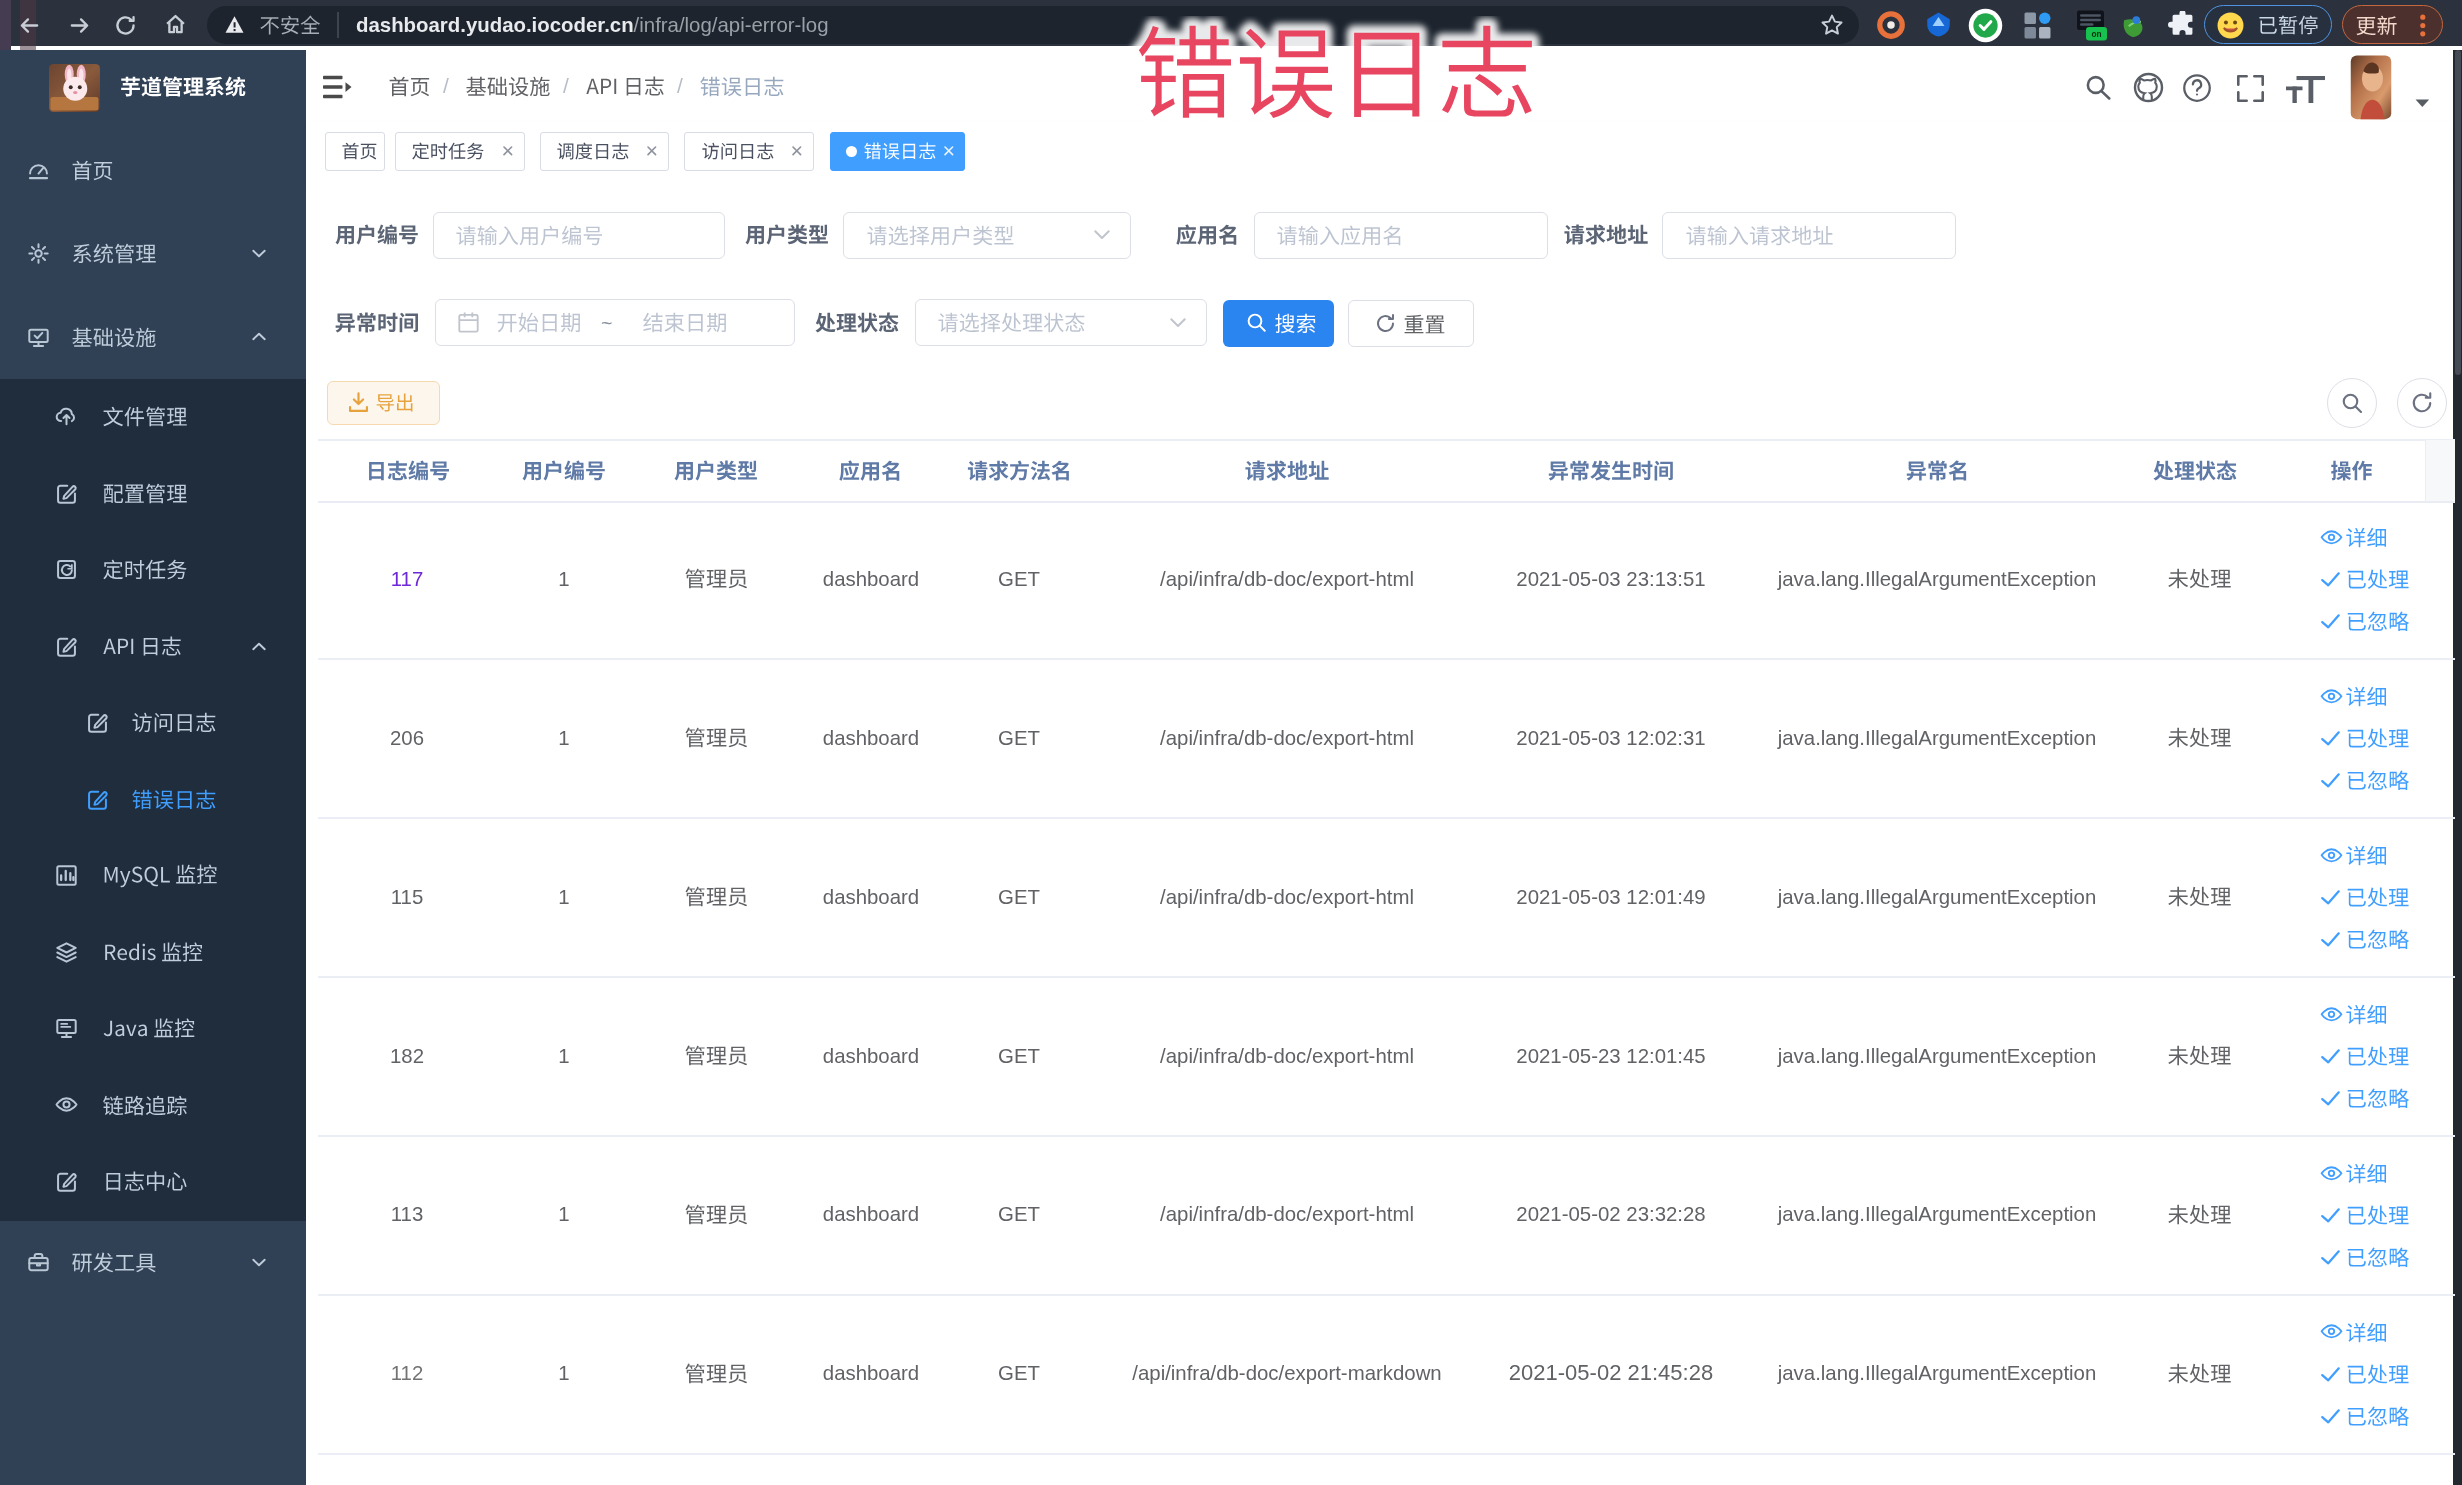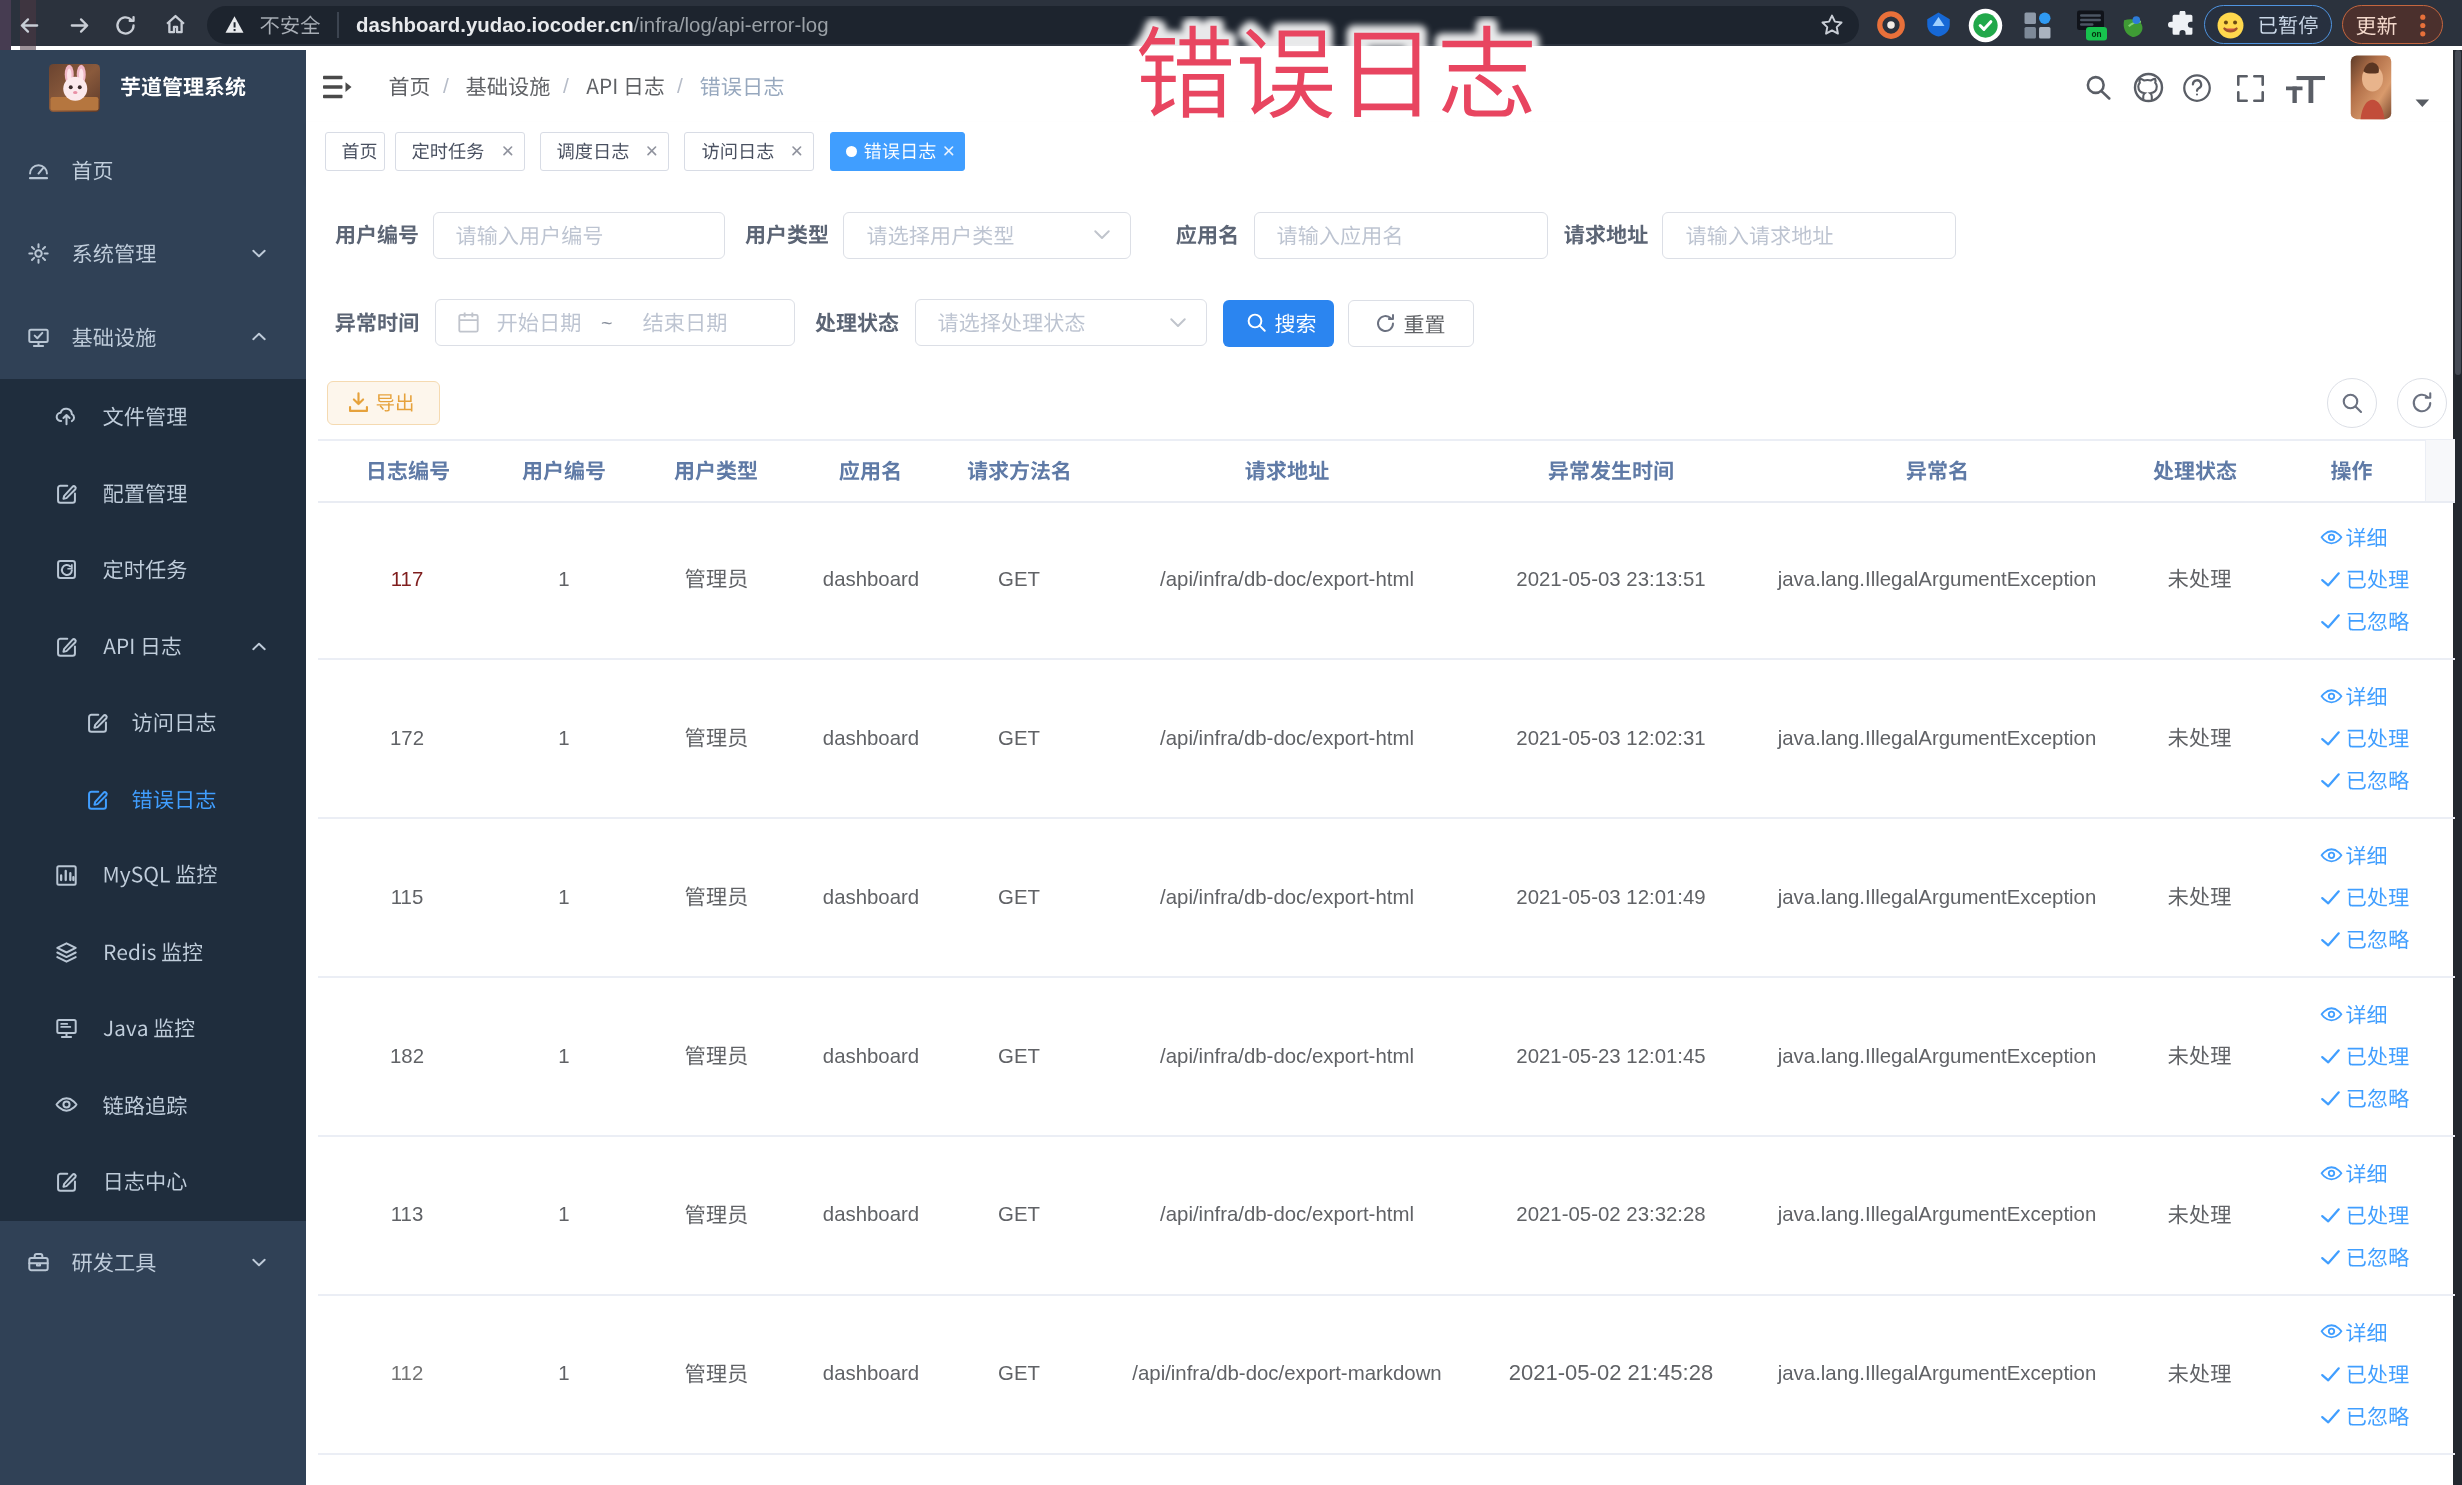--- a/index.html
+++ b/index.html
@@ -476,21 +476,21 @@
       </svg>
   <svg class="tx" style="left:1595px;top:274px" width="73" height="29" viewBox="0 0 96 38.5">
         <use href="#h_ycm" fill="#5f7aa6" transform="translate(6.0,29.9) scale(0.2800)"></use>
       </svg>
   <svg class="tx" style="left:1842px;top:274px" width="94" height="29" viewBox="0 0 124 38.6875">
         <use href="#h_clzt" fill="#5f7aa6" transform="translate(6.0,30.1) scale(0.2800)"></use>
       </svg>
   <svg class="tx" style="left:2020px;top:274px" width="51" height="29" viewBox="0 0 68 38.2969">
         <use href="#h_cz" fill="#5f7aa6" transform="translate(6.0,29.8) scale(0.2800)"></use>
       </svg>
-  <div class="abs" style="left:101px;top:397px;transform:translate(-50%,-50%);font-size:20.4px;color:#7f1d1d;white-space:nowrap">117</div>
+  <div class="abs" style="left:101px;top:397px;transform:translate(-50%,-50%);font-size:20.4px;color:#6d28d9;white-space:nowrap">117</div>
   <div class="abs" style="left:258px;top:397px;transform:translate(-50%,-50%);font-size:20.4px;color:#606266;white-space:nowrap">1</div>
   <svg class="tx" style="left:374px;top:382px" width="73" height="29" viewBox="0 0 96 38">
         <use href="#glr" fill="#606266" transform="translate(6.0,29.6) scale(0.2800)"></use>
       </svg>
   <div class="abs" style="left:565px;top:397px;transform:translate(-50%,-50%);font-size:20.4px;color:#606266;white-space:nowrap">dashboard</div>
   <div class="abs" style="left:713px;top:397px;transform:translate(-50%,-50%);font-size:20.4px;color:#606266;white-space:nowrap">GET</div>
   <div class="abs" style="left:981px;top:397px;transform:translate(-50%,-50%);font-size:20.4px;color:#606266;white-space:nowrap">/api/infra/db-doc/export-html</div>
   <div class="abs" style="left:1305px;top:397px;transform:translate(-50%,-50%);font-size:20.4px;color:#606266;white-space:nowrap">2021-05-03 23:13:51</div>
   <div class="abs" style="left:1631px;top:397px;transform:translate(-50%,-50%);font-size:20.4px;color:#606266;white-space:nowrap">java.lang.IllegalArgumentException</div>
   <svg class="tx" style="left:1857px;top:382px" width="73" height="29" viewBox="0 0 96 37.7969">
@@ -509,21 +509,21 @@
   <svg class="tx" style="left:2035px;top:383px" width="73" height="28.5" viewBox="0 0 96 37.6875">
         <use href="#yichuli" fill="#409eff" transform="translate(6.0,29.5) scale(0.2800)"></use>
       </svg>
   <svg class="abs" style="left:2014px;top:431px" width="21" height="16.7" viewBox="0 0 28 22" fill="none" stroke="#409eff" stroke-width="3" stroke-linecap="round" stroke-linejoin="round">
         <path d="M3 12l8 7L25 3"></path>
       </svg>
   <svg class="tx" style="left:2035px;top:425px" width="73" height="28.5" viewBox="0 0 96 37.6875">
         <use href="#yihulue" fill="#409eff" transform="translate(6.0,29.6) scale(0.2800)"></use>
       </svg>
   <div class="abs" style="left:12px;top:476px;width:2137px;height:1.5px;background:#ebeef5"></div>
-  <div class="abs" style="left:101px;top:556px;transform:translate(-50%,-50%);font-size:20.4px;color:#606266;white-space:nowrap">172</div>
+  <div class="abs" style="left:101px;top:556px;transform:translate(-50%,-50%);font-size:20.4px;color:#606266;white-space:nowrap">206</div>
   <div class="abs" style="left:258px;top:556px;transform:translate(-50%,-50%);font-size:20.4px;color:#606266;white-space:nowrap">1</div>
   <svg class="tx" style="left:374px;top:541px" width="73" height="29" viewBox="0 0 96 38">
         <use href="#glr" fill="#606266" transform="translate(6.0,29.6) scale(0.2800)"></use>
       </svg>
   <div class="abs" style="left:565px;top:556px;transform:translate(-50%,-50%);font-size:20.4px;color:#606266;white-space:nowrap">dashboard</div>
   <div class="abs" style="left:713px;top:556px;transform:translate(-50%,-50%);font-size:20.4px;color:#606266;white-space:nowrap">GET</div>
   <div class="abs" style="left:981px;top:556px;transform:translate(-50%,-50%);font-size:20.4px;color:#606266;white-space:nowrap">/api/infra/db-doc/export-html</div>
   <div class="abs" style="left:1305px;top:556px;transform:translate(-50%,-50%);font-size:20.4px;color:#606266;white-space:nowrap">2021-05-03 12:02:31</div>
   <div class="abs" style="left:1631px;top:556px;transform:translate(-50%,-50%);font-size:20.4px;color:#606266;white-space:nowrap">java.lang.IllegalArgumentException</div>
   <svg class="tx" style="left:1857px;top:541px" width="73" height="29" viewBox="0 0 96 37.7969">

